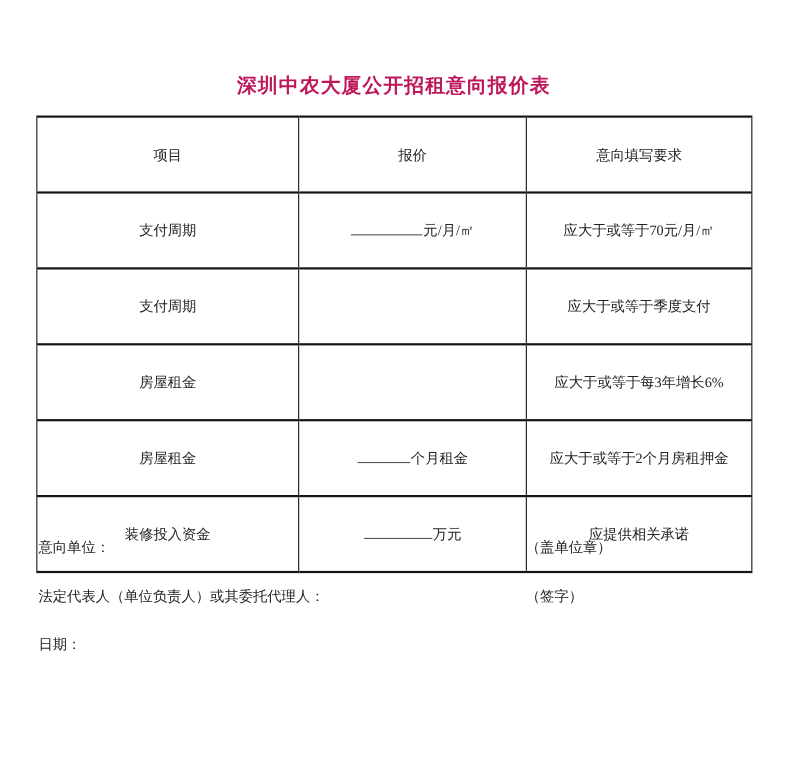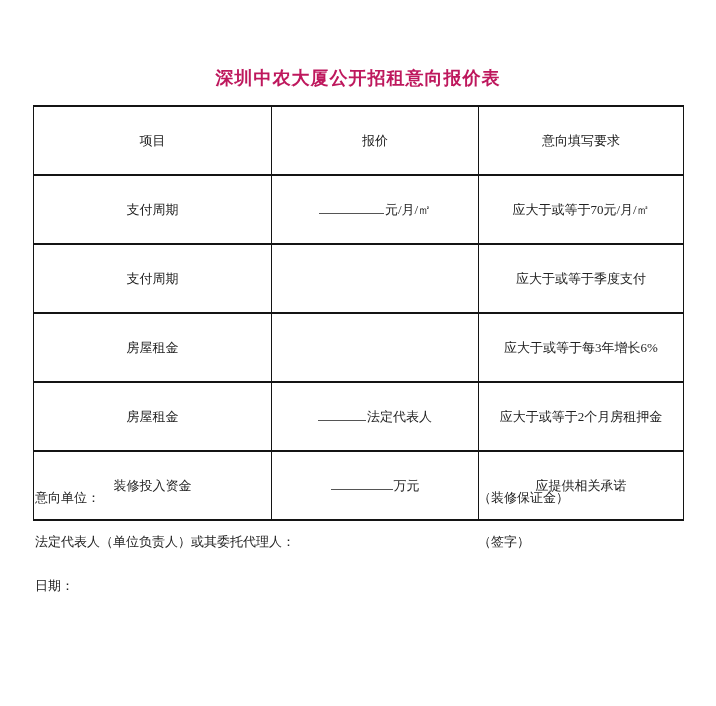--- a/index.html
+++ b/index.html
@@ -106,34 +106,34 @@
           <td></td>
           <td>应大于或等于季度支付</td>
         </tr>
         <tr>
           <td>房屋租金</td>
           <td></td>
           <td>应大于或等于每3年增长6%</td>
         </tr>
         <tr>
           <td>房屋租金</td>
-          <td><span class="blank-line" style="width: 48px;"></span><span>法定代表人</span></td>
+          <td><span class="blank-line" style="width: 48px;"></span><span>个月租金</span></td>
           <td>应大于或等于2个月房租押金</td>
         </tr>
         <tr>
           <td>装修投入资金</td>
           <td><span class="blank-line" style="width: 62px;"></span><span>万元</span></td>
           <td>应提供相关承诺</td>
         </tr>
       </tbody>
   </table>
 
   <div class="footer-line" id="line-intent">
     <span>意向单位：</span>
-    <span class="right-label">（装修保证金）</span>
+    <span class="right-label">（盖单位章）</span>
   </div>
 
   <div class="footer-line" id="line-date">
     <span>日期：</span>
   </div>
 
   <div class="footer-line" id="line-representative">
     <span>法定代表人（单位负责人）或其委托代理人：</span>
     <span class="right-label">（签字）</span>
   </div>

